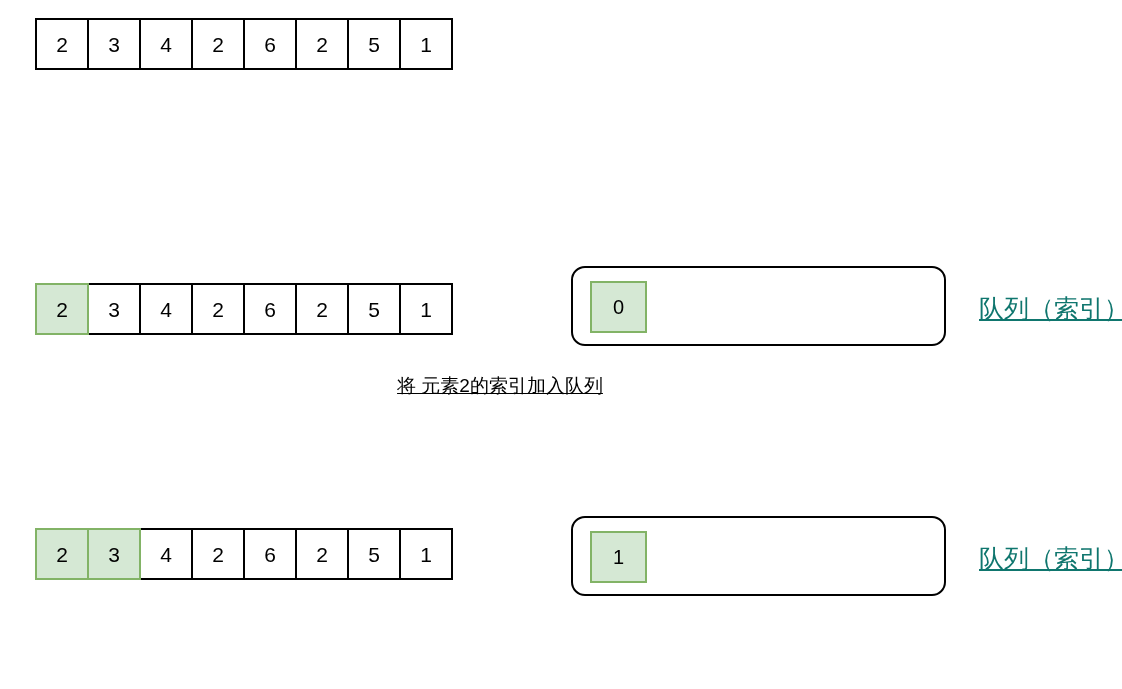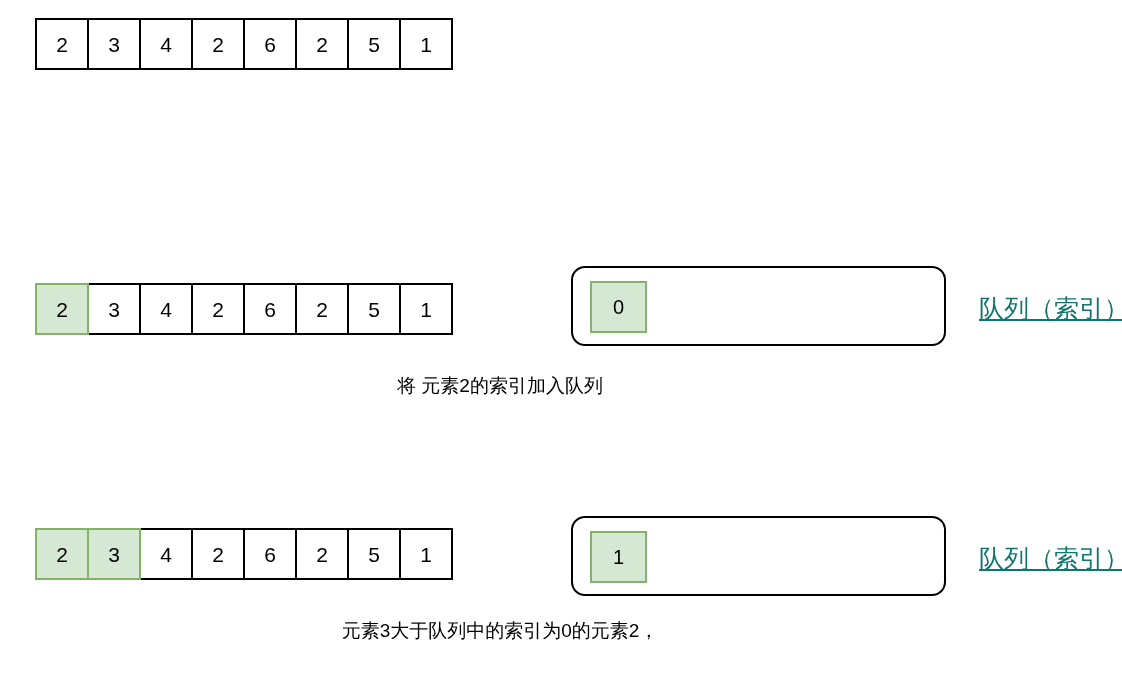--- a/index.html
+++ b/index.html
@@ -92,20 +92,21 @@
   #label-queue-2 { left: 979px; top: 546px; }
 
   
   .caption {
     position: absolute;
     font-size: 19px;
     line-height: 29px;
     text-align: center;
     white-space: nowrap;
     color: #000000;
+    text-decoration: underline;
   }
   #caption-step1 {
     left: 0; top: 371px; width: 1000px;
   }
   #caption-step2 {
     left: 0; top: 616px; width: 1000px;
   }
   .caption-line { display: block; }
 </style>
 </head>
@@ -154,14 +155,13 @@
   <div class="array-cell">1</div>
 </div>
 
 <div class="queue-box" id="queue-2">
   <div class="queue-cell">1</div>
 </div>
 
 <div class="side-label" id="label-queue-2">队列（索引）</div>
 
 <div class="caption" id="caption-step2">
-  <span class="caption-line">元素3大于队列中的索引为0的元素2，</span>
 </div>
 
 </body></html>

